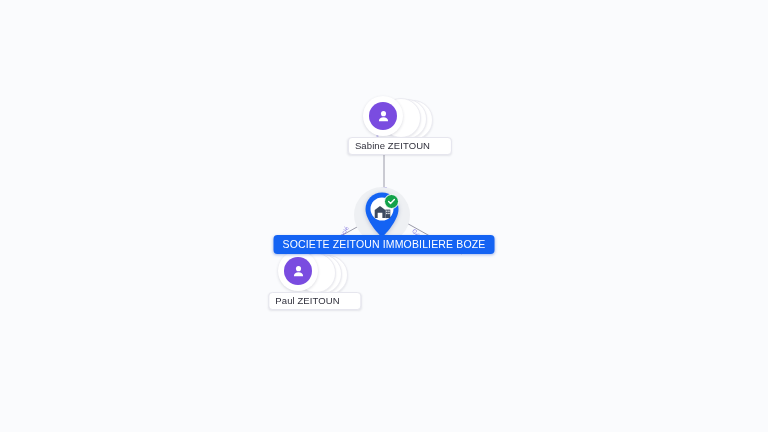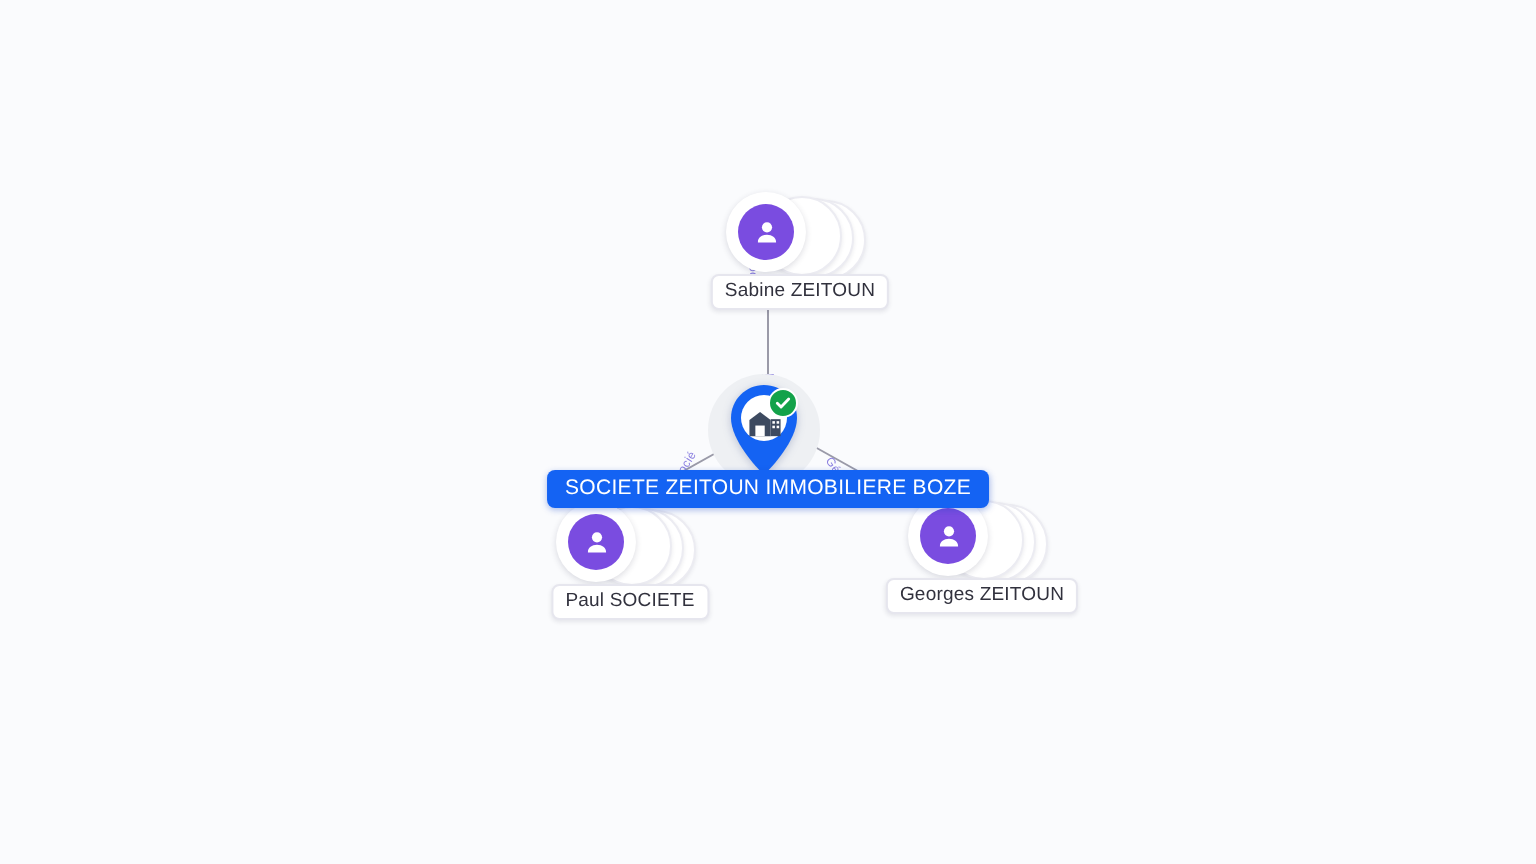--- a/index.html
+++ b/index.html
@@ -71,21 +71,21 @@
   .avatar-circle svg { display: block; }
   .person-label {
     position: absolute;
     top: 41px;
     left: 50%;
     transform: translateX(-50%);
     white-space: nowrap;
     background: #ffffff;
     border: 1px solid #e6e6ee;
     border-radius: 4px;
-    padding: 2px 6px 3px 6px;
+    padding: 2px 21px 3px 6px;
     font-size: 9.5px;
     line-height: 11px;
     color: #31313d;
     box-shadow: 0 1px 2px rgba(40,40,70,0.10);
     letter-spacing: 0.1px;
   }
 
   
   #company-node {
     position: absolute;
@@ -220,37 +220,23 @@
     <div class="stack-circle stack-2"></div>
     <div class="stack-circle stack-1"></div>
     <div class="avatar-wrap">
       <div class="avatar-circle">
         <svg width="17" height="17" viewBox="0 0 24 24" fill="#ffffff">
           <circle cx="12" cy="8" r="3.6"></circle>
           <path d="M12 13.2c-3.6 0-6.4 2.2-6.4 4.9v0.6h12.8v-0.6c0-2.7-2.8-4.9-6.4-4.9z"></path>
         </svg>
       </div>
     </div>
-    <div class="person-label">Paul SOCIETE</div>
+    <div class="person-label">Paul ZEITOUN</div>
   </div>
 
-  <div class="person-node" id="node-georges" style="left:453px; top:248px;">
-    <div class="stack-circle stack-3"></div>
-    <div class="stack-circle stack-2"></div>
-    <div class="stack-circle stack-1"></div>
-    <div class="avatar-wrap">
-      <div class="avatar-circle">
-        <svg width="17" height="17" viewBox="0 0 24 24" fill="#ffffff">
-          <circle cx="12" cy="8" r="3.6"></circle>
-          <path d="M12 13.2c-3.6 0-6.4 2.2-6.4 4.9v0.6h12.8v-0.6c0-2.7-2.8-4.9-6.4-4.9z"></path>
-        </svg>
-      </div>
-    </div>
-    <div class="person-label">Georges ZEITOUN</div>
-  </div>
 
   <div id="company-node">
     <div class="pin-halo"></div>
     <div class="pin-shape">
       <svg class="pin-svg" width="40" height="48" viewBox="0 0 40 48">
         <path d="M20 1.5C10.9 1.5 3.5 8.9 3.5 18c0 11.5 13.6 25.5 15.3 27.2
                  .7.6 1.7.6 2.4 0C22.9 43.5 36.5 29.5 36.5 18 36.5 8.9 29.1 1.5 20 1.5z" fill="#1463f3"></path>
         <circle cx="20" cy="18" r="11.5" fill="#ffffff"></circle>
       </svg>
     </div>

